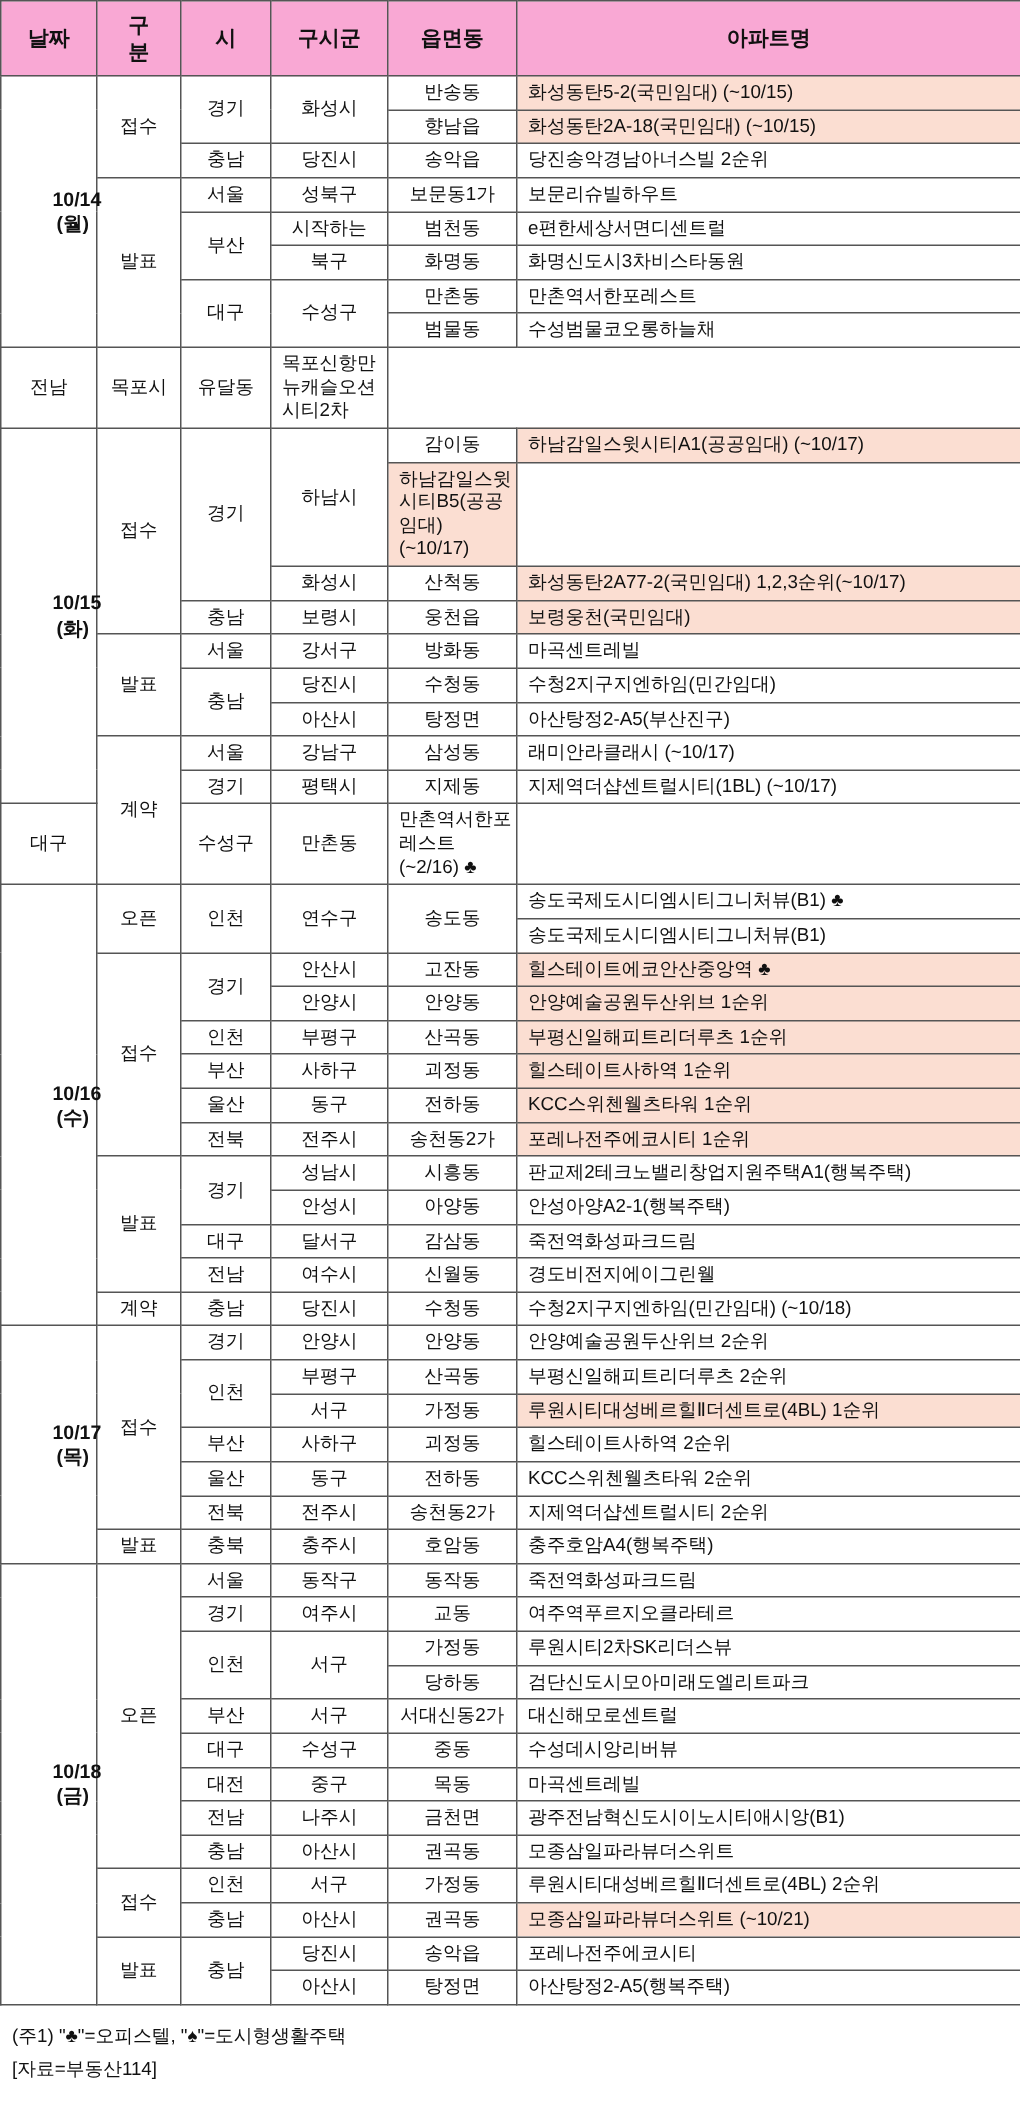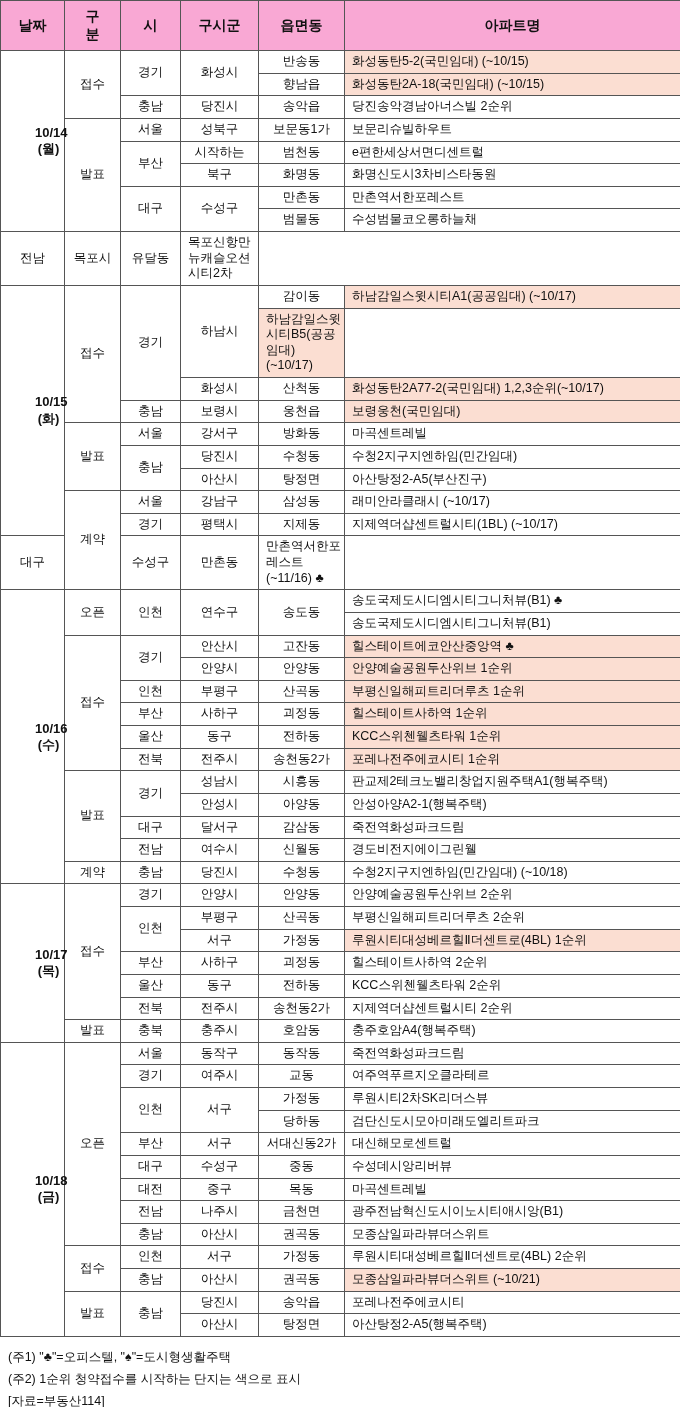--- a/index.html
+++ b/index.html
@@ -191,21 +191,21 @@
         <tr>
           <td class="si" rowspan="1">경기</td>
           <td class="gu" rowspan="1">평택시</td>
           <td>지제동</td>
           <td class="apt">지제역더샵센트럴시티(1BL) (~10/17)</td>
         </tr>
         <tr>
           <td class="si" rowspan="1">대구</td>
           <td class="gu" rowspan="1">수성구</td>
           <td>만촌동</td>
-          <td class="apt">만촌역서한포레스트 (~11/16) ♣</td>
+          <td class="apt">만촌역서한포레스트 (~2/16) ♣</td>
         </tr>
         <tr>
           <td class="date" rowspan="13">10/16<br>(수)</td>
           <td class="type" rowspan="2">오픈</td>
           <td class="si" rowspan="2">인천</td>
           <td class="gu" rowspan="2">연수구</td>
           <td rowspan="2">송도동</td>
           <td class="apt">송도국제도시디엠시티그니처뷰(B1) ♣</td>
         </tr>
         <tr>
@@ -399,16 +399,15 @@
         <tr>
           <td class="gu" rowspan="1">아산시</td>
           <td>탕정면</td>
           <td class="apt">아산탕정2-A5(행복주택)</td>
         </tr>
       </tbody>
   </table>
 
   <div class="notes">
     <div>(주1) "♣"=오피스텔, "♠"=도시형생활주택</div>
-    <div>(주2) 1순위 청약접수를 시작하는 단지는 색으로 표시</div>
     <div>[자료=부동산114]</div>
   </div>
 </div>
 
 </body></html>

